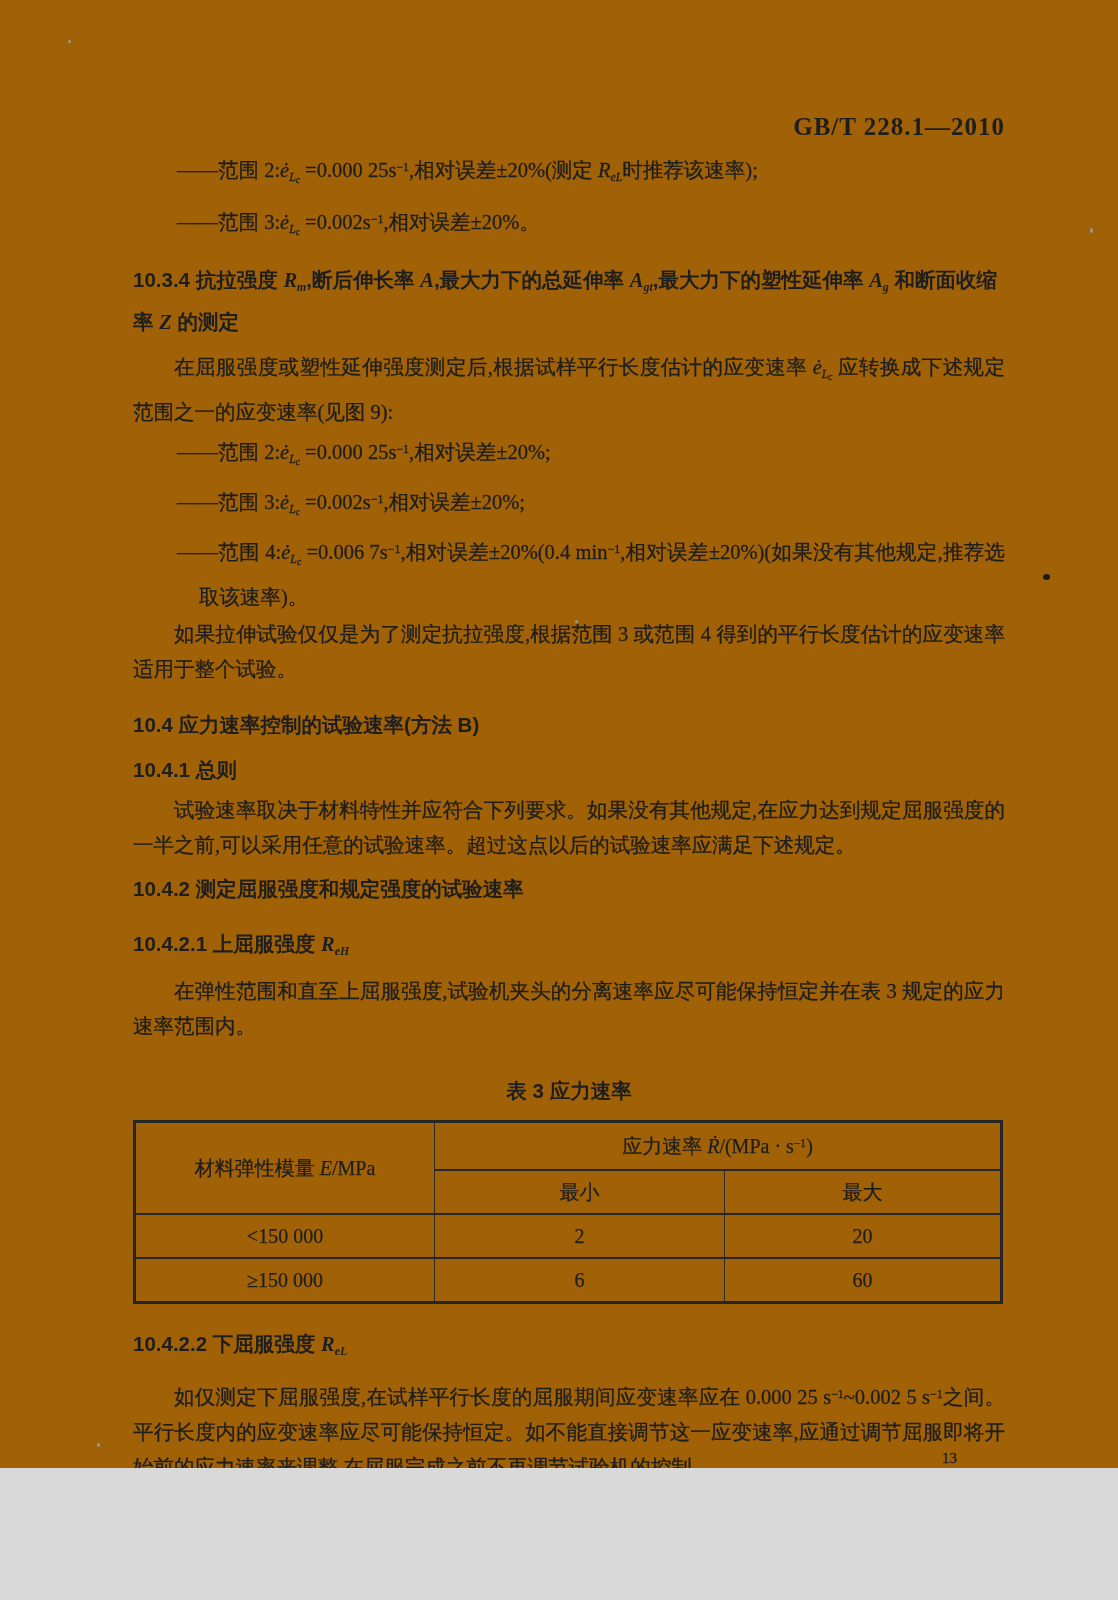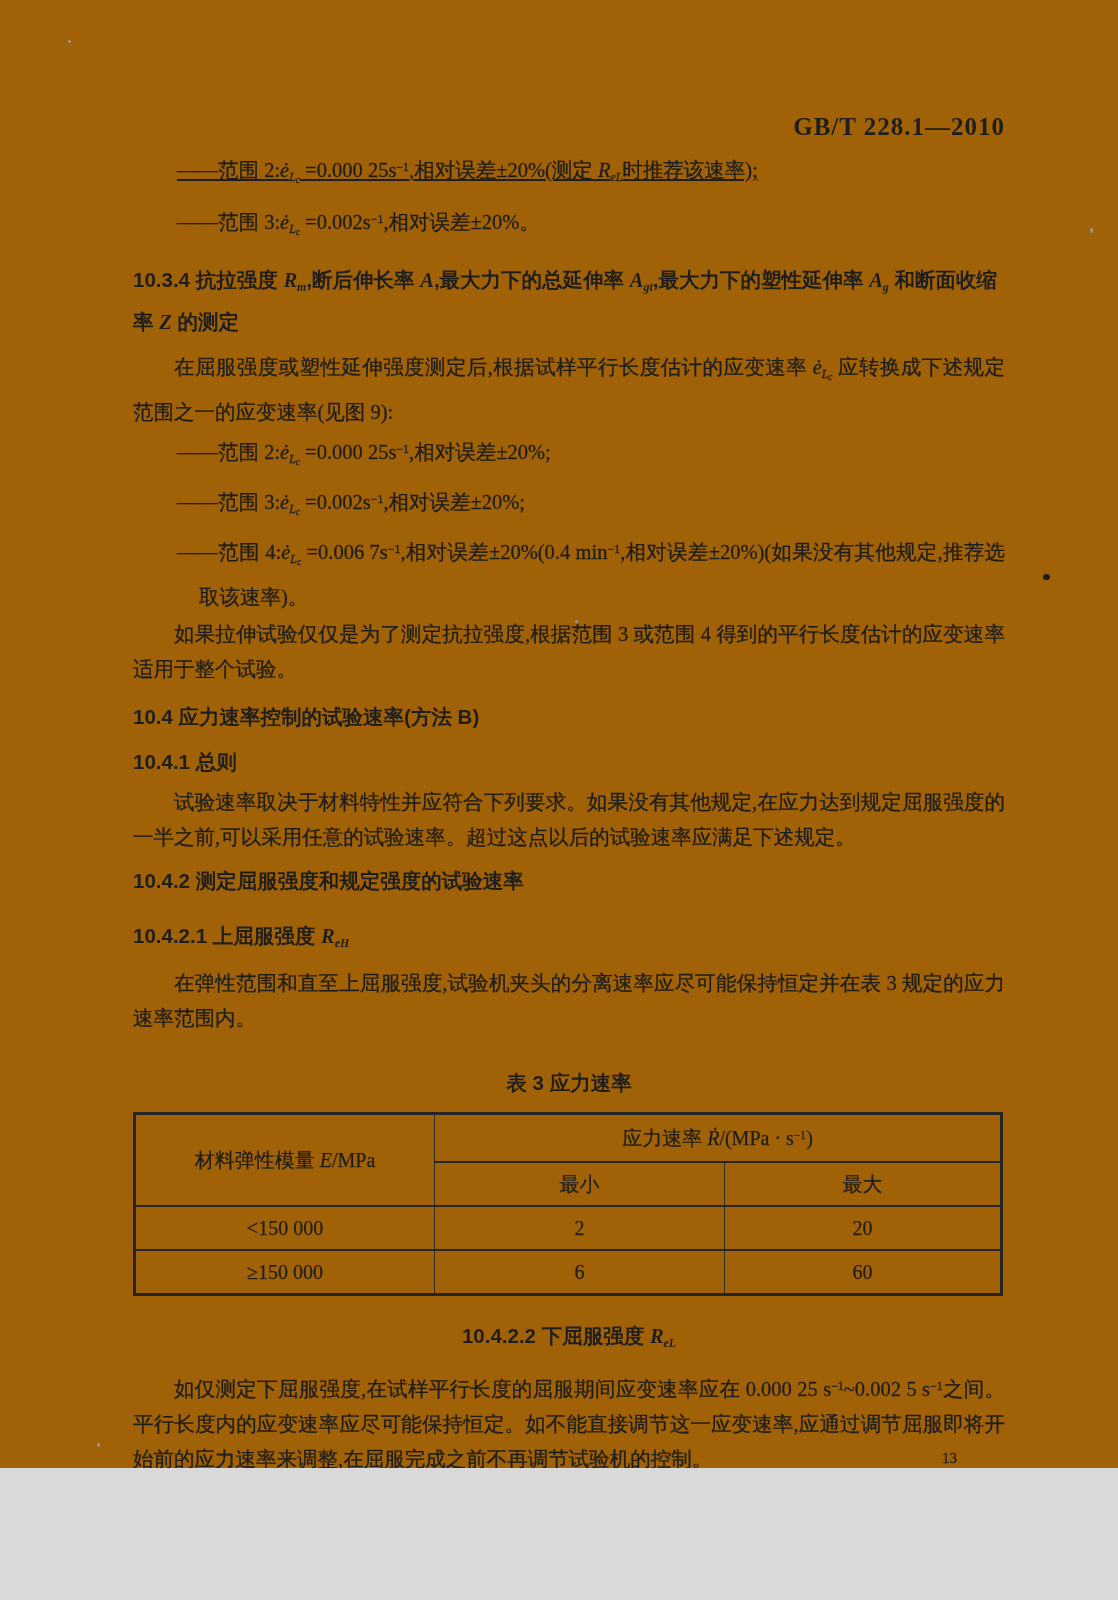--- a/index.html
+++ b/index.html
@@ -66,34 +66,34 @@
 </style>
 </head>
 <body>
 
 <div class="page">
   <div class="content">
 
     <div class="doc-header">GB/T 228.1—2010</div>
 
 
-    <div class="bullet" style="margin-top:8px;text-decoration:underline;"><span>——范围 2:</span><span class="run-i">ė</span><span class="run-sub">L</span><span class="run-ssub">c</span><span> =0.000 25s</span><span class="run-sup">−1</span><span>,相对误差±20%(测定 </span><span class="run-i">R</span><span class="run-sub">eL</span><span>时推荐该速率);</span></div>
+    <div class="bullet" style="margin-top:8px;"><span>——范围 2:</span><span class="run-i">ė</span><span class="run-sub">L</span><span class="run-ssub">c</span><span> =0.000 25s</span><span class="run-sup">−1</span><span>,相对误差±20%(测定 </span><span class="run-i">R</span><span class="run-sub">eL</span><span>时推荐该速率);</span></div>
     <div class="bullet"><span>——范围 3:</span><span class="run-i">ė</span><span class="run-sub">L</span><span class="run-ssub">c</span><span> =0.002s</span><span class="run-sup">−1</span><span>,相对误差±20%。</span></div>
 
     <h3 class="heading"><span>10.3.4  抗拉强度 </span><span class="run-i">R</span><span class="run-sub">m</span><span>,断后伸长率 </span><span class="run-i">A</span><span>,最大力下的总延伸率 </span><span class="run-i">A</span><span class="run-sub">gt</span><span>,最大力下的塑性延伸率 </span><span class="run-i">A</span><span class="run-sub">g</span><span> 和断面收缩率 </span><span class="run-i">Z</span><span> 的测定</span></h3>
 
     <p class="body indent" style="margin-top:10px;"><span>在屈服强度或塑性延伸强度测定后,根据试样平行长度估计的应变速率 </span><span class="run-i">ė</span><span class="run-sub">L</span><span class="run-ssub">c</span><span> 应转换成下述规定范围之一的应变速率(见图 9):</span></p>
 
     <div class="bullet" style="margin-top:2px;"><span>——范围 2:</span><span class="run-i">ė</span><span class="run-sub">L</span><span class="run-ssub">c</span><span> =0.000 25s</span><span class="run-sup">−1</span><span>,相对误差±20%;</span></div>
     <div class="bullet" style="margin-top:2px;"><span>——范围 3:</span><span class="run-i">ė</span><span class="run-sub">L</span><span class="run-ssub">c</span><span> =0.002s</span><span class="run-sup">−1</span><span>,相对误差±20%;</span></div>
     <div class="bullet" style="margin-top:2px;"><span>——范围 4:</span><span class="run-i">ė</span><span class="run-sub">L</span><span class="run-ssub">c</span><span> =0.006 7s</span><span class="run-sup">−1</span><span>,相对误差±20%(0.4 min</span><span class="run-sup">−1</span><span>,相对误差±20%)(如果没有其他规定,推荐选取该速率)。</span></div>
 
     <p class="body indent" style="margin-top:2px;"><span>如果拉伸试验仅仅是为了测定抗拉强度,根据范围 3 或范围 4 得到的平行长度估计的应变速率适用于整个试验。</span></p>
 
-    <h3 class="heading" style="margin-top:12px;"><span>10.4  应力速率控制的试验速率(方法 B)</span></h3>
+    <h3 class="heading" style="margin-top:20px;"><span>10.4  应力速率控制的试验速率(方法 B)</span></h3>
     <h3 class="heading" style="margin-top:10px;"><span>10.4.1  总则</span></h3>
 
     <p class="body indent" style="margin-top:6px;"><span>试验速率取决于材料特性并应符合下列要求。如果没有其他规定,在应力达到规定屈服强度的一半之前,可以采用任意的试验速率。超过这点以后的试验速率应满足下述规定。</span></p>
 
     <h3 class="heading" style="margin-top:8px;"><span>10.4.2  测定屈服强度和规定强度的试验速率</span></h3>
     <h3 class="heading" style="margin-top:20px;"><span>10.4.2.1  上屈服强度 </span><span class="run-i">R</span><span class="run-sub">eH</span></h3>
 
     <p class="body indent" style="margin-top:6px;"><span>在弹性范围和直至上屈服强度,试验机夹头的分离速率应尽可能保持恒定并在表 3 规定的应力速率范围内。</span></p>
 
 
@@ -120,21 +120,21 @@
           <td>20</td>
         </tr>
         <tr>
           <td>≥150 000</td>
           <td>6</td>
           <td>60</td>
         </tr>
       </tbody>
     </table>
 
-    <h3 class="heading" style="margin-top:22px;text-align:center;"><span>10.4.2.2  下屈服强度 </span><span class="run-i">R</span><span class="run-sub">eL</span></h3>
+    <h3 class="heading" style="margin-top:22px;"><span>10.4.2.2  下屈服强度 </span><span class="run-i">R</span><span class="run-sub">eL</span></h3>
 
     <p class="body indent" style="margin-top:8px;"><span>如仅测定下屈服强度,在试样平行长度的屈服期间应变速率应在 0.000 25 s</span><span class="run-sup">−1</span><span>~0.002 5 s</span><span class="run-sup">−1</span><span>之间。平行长度内的应变速率应尽可能保持恒定。如不能直接调节这一应变速率,应通过调节屈服即将开始前的应力速率来调整,在屈服完成之前不再调节试验机的控制。</span></p>
     <p class="body indent" style="margin-top:2px;"><span>任何情况下,弹性范围内的应力速率不得超过表 3 规定的最大速率。</span></p>
 
   </div>
 
   <div class="pageno">13</div>
 
   <div class="watermark">
     <span>

